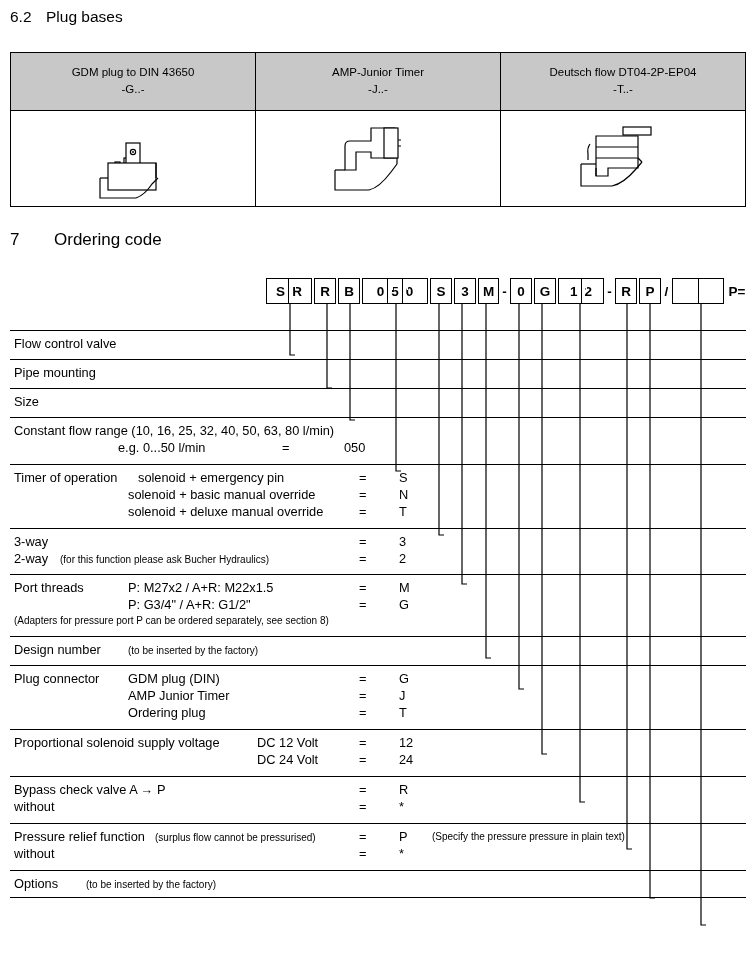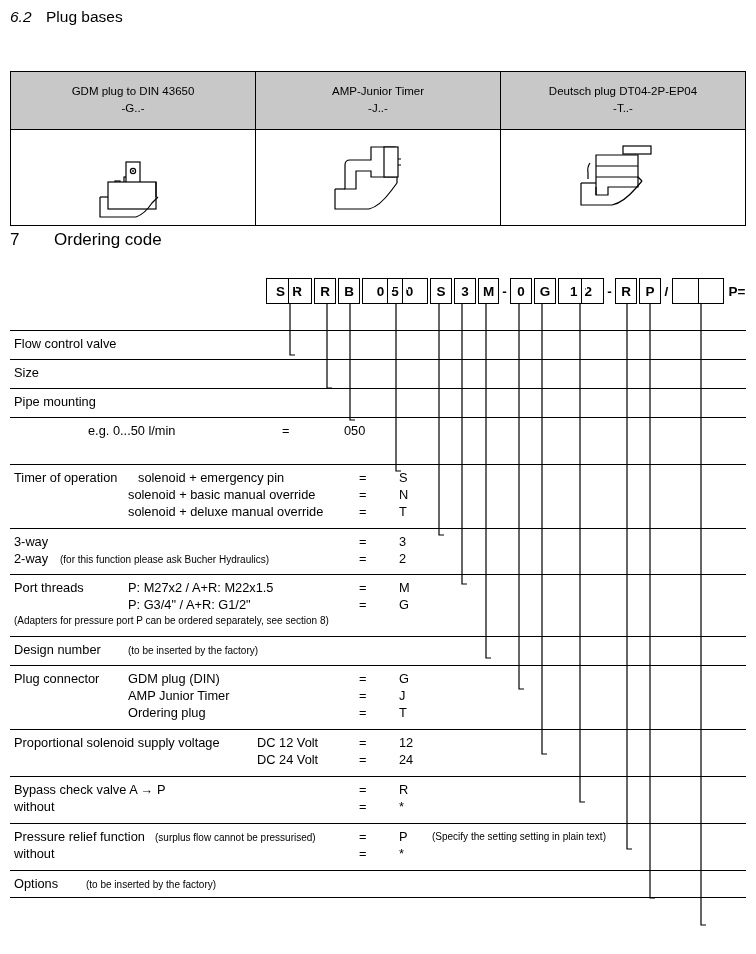--- a/index.html
+++ b/index.html
@@ -21,35 +21,34 @@
     position: absolute;
     font-size: 15.5px;
     font-weight: 400;
     color: #000;
     white-space: nowrap;
   }
   .sec-num { display: inline-block; }
   .sec-title { display: inline-block; }
 
   #heading-62 { left: 10px; top: 8px; }
-  #heading-62 .sec-num { width: 36px; font-style: italic; }
+  #heading-62 .sec-num { width: 36px; }
 
   #heading-7 { left: 10px; top: 230px; font-size: 17px; }
   #heading-7 .sec-num { width: 44px; }
   #heading-7 .sec-title { font-size: 17px; }
 
   
   #plug-table {
     position: absolute;
     left: 10px;
     top: 52px;
     width: 736px;
     border-collapse: collapse;
     table-layout: fixed;
-    margin-top: 19px;
   }
   #plug-table td.head {
     background: #c8c8c8;
     border: 1px solid #000;
     text-align: center;
     font-size: 11.5px;
     line-height: 17px;
     padding: 6px 2px 7px 2px;
     height: 44px;
     vertical-align: middle;
@@ -203,21 +202,21 @@
       <tr>
     <td class="head">
       <span class="plug-name">GDM plug to DIN 43650</span>
       <span class="plug-code">-G..-</span>
     </td>
     <td class="head">
       <span class="plug-name">AMP-Junior Timer</span>
       <span class="plug-code">-J..-</span>
     </td>
     <td class="head">
-      <span class="plug-name">Deutsch plug DT04-2P-EP04</span>
+      <span class="plug-name">Deutsch flow DT04-2P-EP04</span>
       <span class="plug-code">-T..-</span>
     </td>
   </tr>
   <tr>
     <td class="body">
 
       <svg class="plug-svg" width="110" height="90" viewBox="0 0 110 90">
         <g fill="none" stroke="#000" stroke-width="1.2">
           <rect x="37" y="48" width="5" height="22"></rect>
           <rect x="46" y="44" width="5" height="26"></rect>
@@ -328,37 +327,40 @@
     <div class="inner">
       <div class="line">
         <span class="lbl">Flow control valve</span>
       </div>
     </div>
   </div>
 
   <div class="row" style="height:29px">
     <div class="inner">
       <div class="line">
+        <span class="lbl">Pipe mounting</span>
+      </div>
+    </div>
+  </div>
+
+  <div class="row" style="height:29px">
+    <div class="inner">
+      <div class="line">
         <span class="lbl">Size</span>
       </div>
     </div>
   </div>
 
-  <div class="row" style="height:29px">
-    <div class="inner">
-      <div class="line">
-        <span class="lbl">Pipe mounting</span>
-      </div>
-    </div>
-  </div>
-
   <div class="row" style="height:47px">
     <div class="inner">
       <div class="line">
-        <span class="desc" style="left:74px">e.g. 0...50 l/min</span>
+        <span class="lbl">Constant flow range (10, 16, 25, 32, 40, 50, 63, 80 l/min)</span>
+      </div>
+      <div class="line">
+        <span class="desc" style="left:104px">e.g. 0...50 l/min</span>
         <span class="eq" style="left:268px">=</span>
         <span class="val" style="left:330px">050</span>
       </div>
     </div>
   </div>
 
   <div class="row" style="height:64px">
     <div class="inner">
       <div class="line">
         <span class="lbl">Timer of operation</span>
@@ -473,21 +475,21 @@
     </div>
   </div>
 
   <div class="row" style="height:47px">
     <div class="inner">
       <div class="line">
         <span class="lbl">Pressure relief function</span>
         <span class="desc small" style="left:141px;top:1px">(surplus flow cannot be pressurised)</span>
         <span class="eq">=</span>
         <span class="val">P</span>
-        <span class="note">(Specify the setting setting in plain text)</span>
+        <span class="note">(Specify the pressure pressure in plain text)</span>
       </div>
       <div class="line">
         <span class="lbl">without</span>
         <span class="eq">=</span>
         <span class="val">*</span>
       </div>
     </div>
   </div>
 
   <div class="row" style="height:28px;border-bottom:1.3px solid #000">

